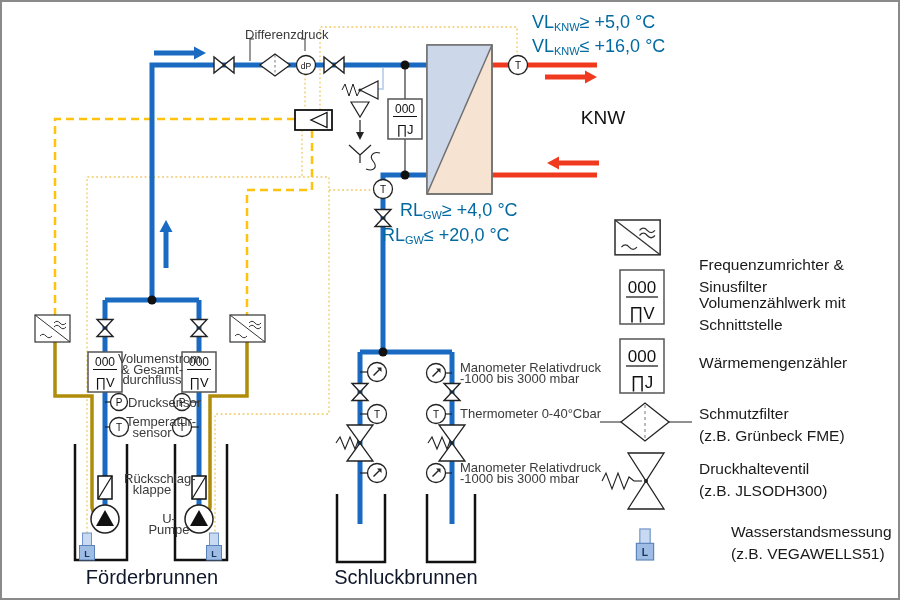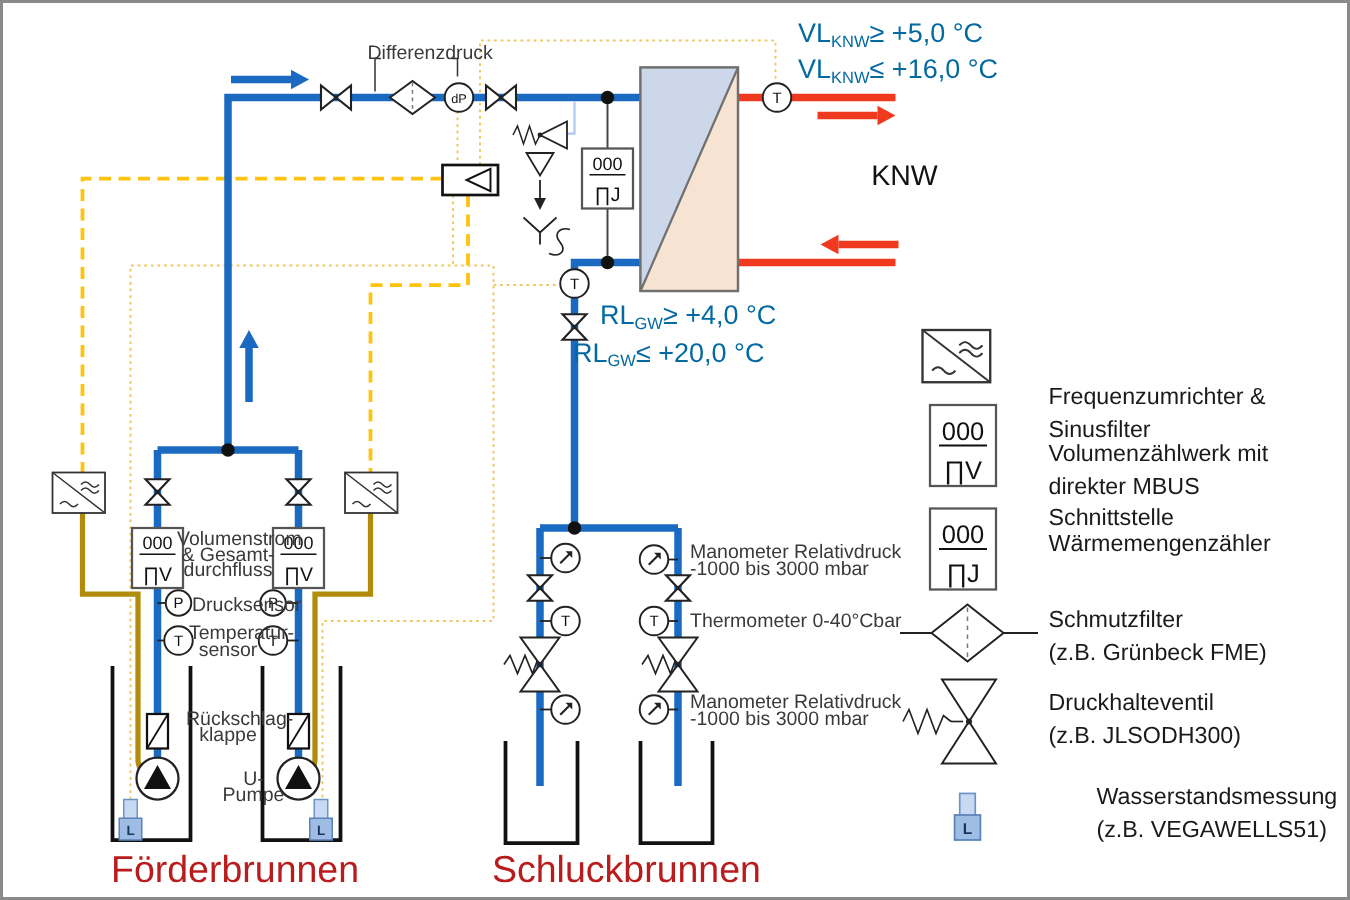--- a/index.html
+++ b/index.html
@@ -6,21 +6,21 @@
   #stage{position:relative;width:900px;height:600px;background:#ffffff;
          border:2px solid #8a8a8a;box-sizing:border-box;overflow:hidden;
          font-family:"Liberation Sans",sans-serif;}
   #draw{position:absolute;left:0;top:0;width:900px;height:600px;}
   .lbl{position:absolute;color:#1a1a1a;}
   .tiny{font-size:13px;color:#3a3a3a;line-height:10.5px;}
   .center{text-align:center;}
   .limit{position:absolute;font-size:18px;color:#0369a1;white-space:nowrap;}
   .limit .sub{font-size:11px;position:relative;top:3px;}
   .sys{font-size:19px;color:#111;}
-  .well-name{font-size:25px;color:#b91c1c;}
+  .well-name{font-size:20px;color:#0f172a;}
   .legend-text{position:absolute;left:697px;font-size:15.5px;line-height:21.5px;color:#1a1a1a;white-space:nowrap;}
   svg text{font-family:"Liberation Sans",sans-serif;}
 </style>
 </head>
 <body>
 
 <div id="stage">
 
 <svg id="draw" viewBox="0 0 900 600">
   <defs>
@@ -320,21 +320,20 @@
 
 <div class="lbl well-name center" style="left:72px;top:564px;width:156px;">Förderbrunnen</div>
 <div class="lbl well-name center" style="left:326px;top:564px;width:156px;">Schluckbrunnen</div>
 
 <div class="legend-text" style="top:216px;margin-top:36px;">
   <div>Frequenzumrichter &amp;</div>
   <div>Sinusfilter</div>
 </div>
 <div class="legend-text" style="top:264px;margin-top:26px;">
   <div>Volumenzählwerk mit</div>
-  <div>direkter MBUS</div>
   <div>Schnittstelle</div>
 </div>
 <div class="legend-text" style="top:401px;">
   <div>Schmutzfilter</div>
   <div>(z.B. Grünbeck FME)</div>
 </div>
 <div class="legend-text" style="top:350px;">
   <div>Wärmemengenzähler</div>
 </div>
 <div class="legend-text" style="top:456px;">

